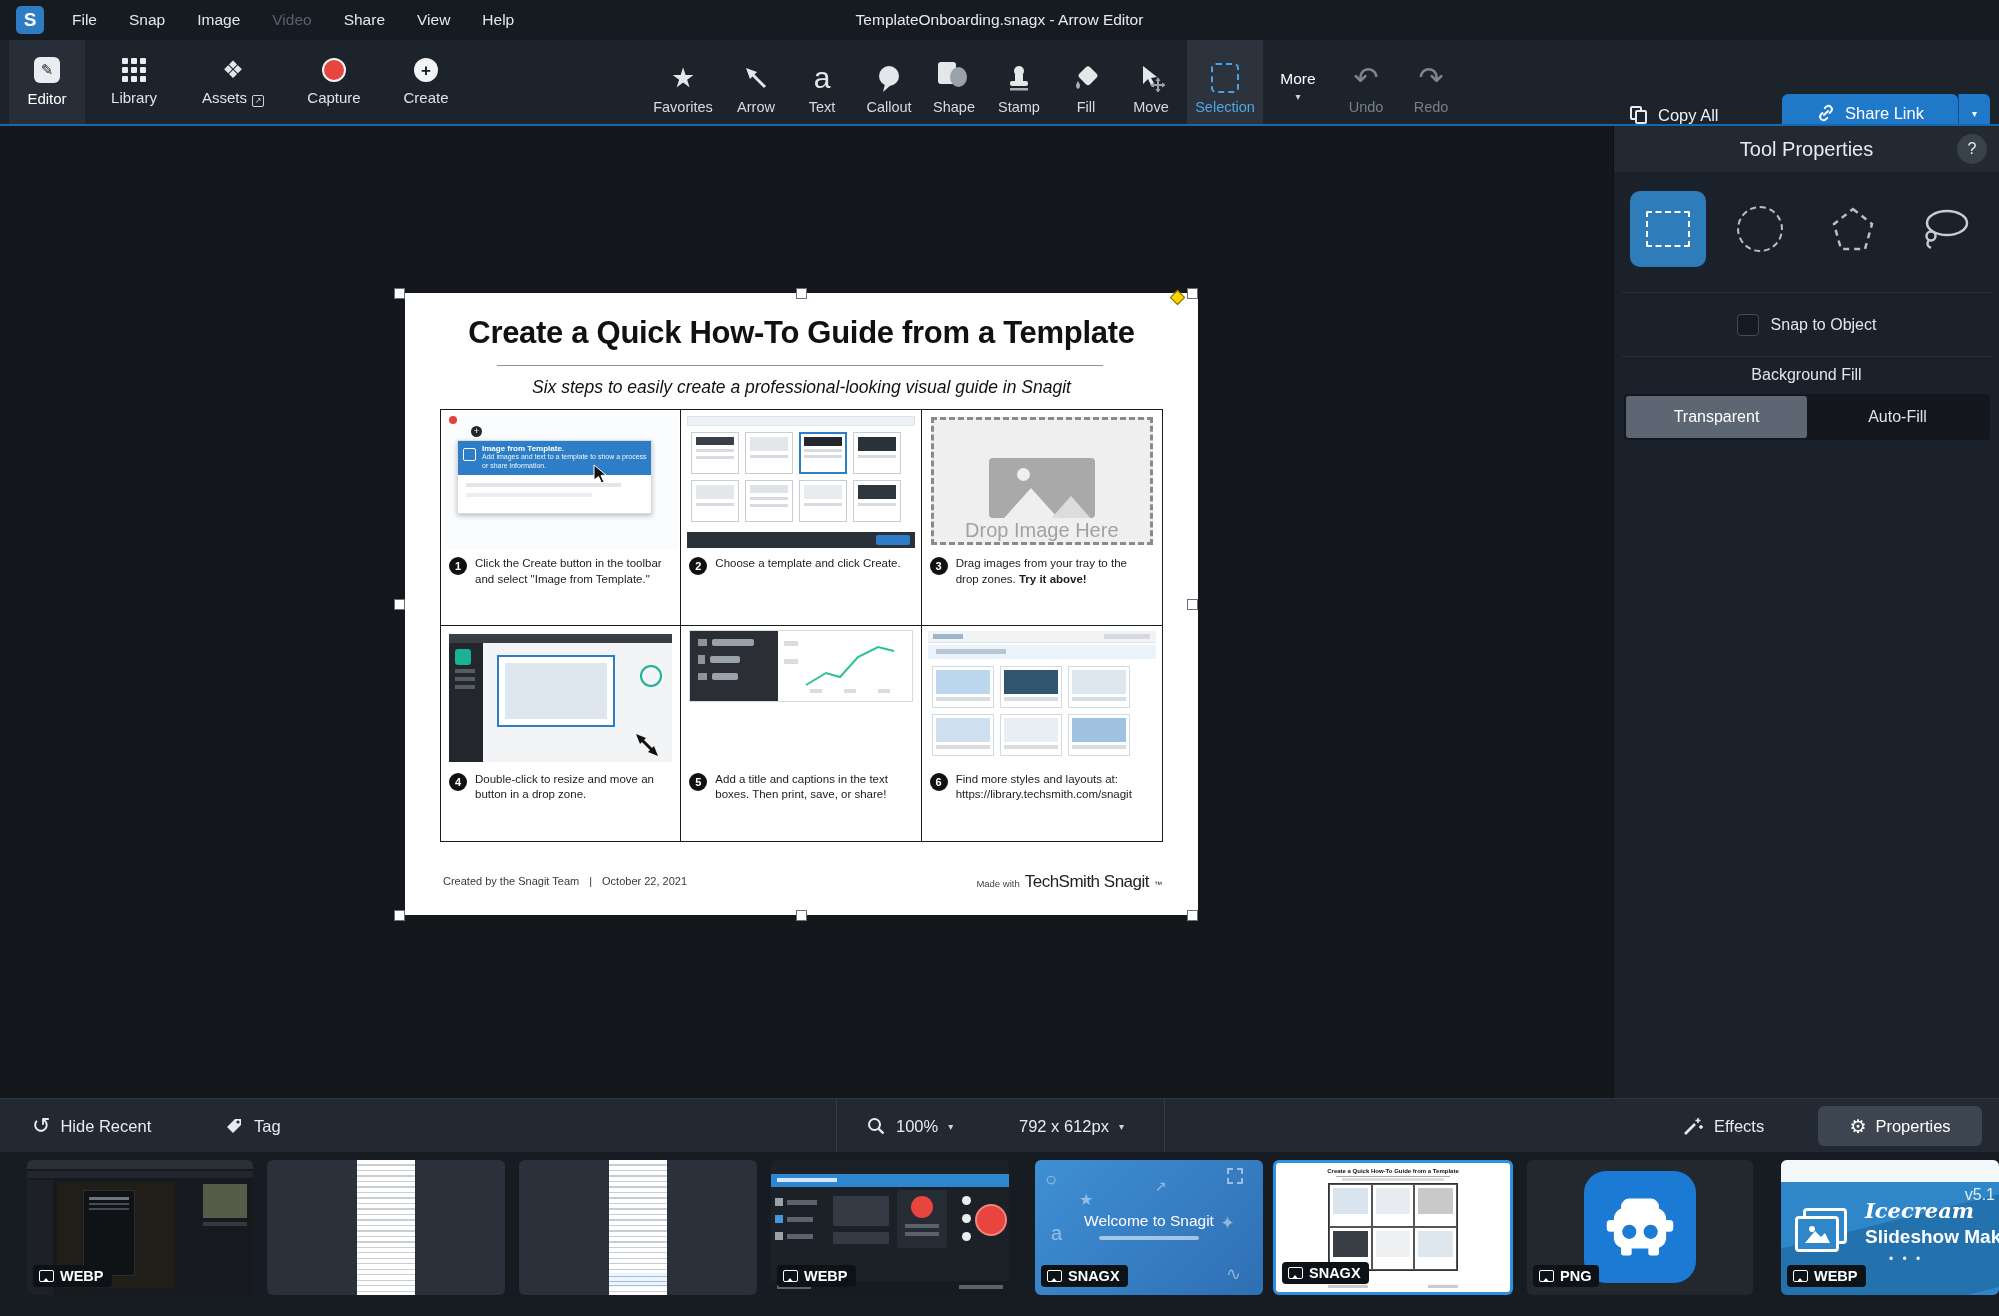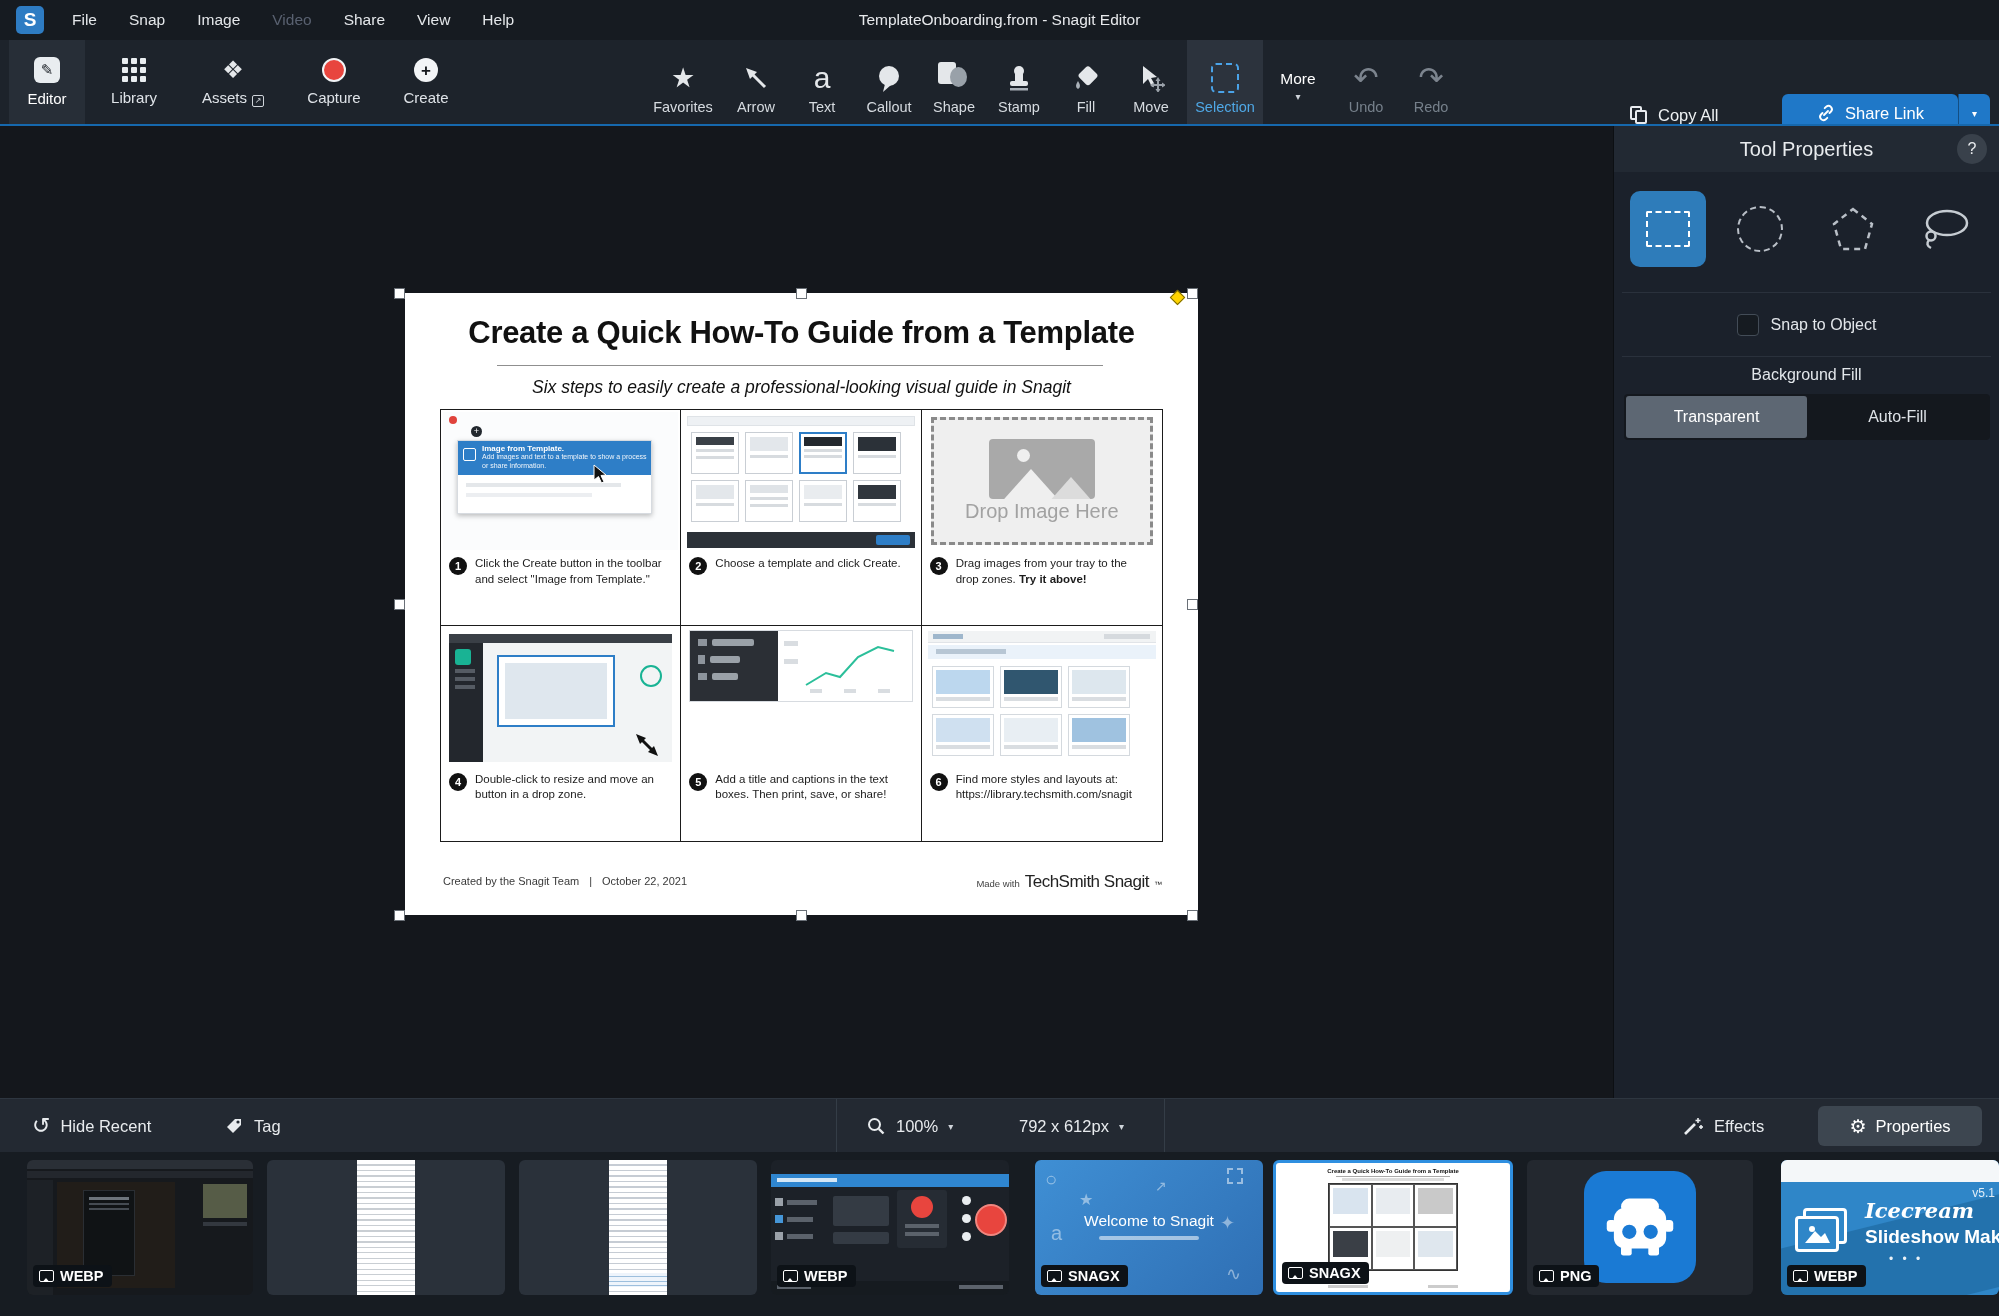--- a/index.html
+++ b/index.html
@@ -66,21 +66,21 @@
   .cap p{margin:0;font-size:11.5px;line-height:1.35;color:#1c1c1c;width:192px;}
   .doc-footer{position:absolute;left:0;top:582px;width:100%;}
   .df-left{position:absolute;left:38px;top:0;font-size:11px;color:#3a3a3a;display:flex;gap:10px;align-items:center;}
   .df-right{position:absolute;right:36px;top:-3px;display:flex;align-items:baseline;gap:5px;color:#222;}
   .df-right .madewith{font-size:9.5px;color:#444;}
   .df-right .brand{font-size:17px;letter-spacing:-.5px;font-weight:400;}
   .df-right .tm{font-size:8px;vertical-align:super;}
 
   
   .mock{position:absolute;}
-  .dropzone{position:absolute;left:7px;top:5px;right:7px;bottom:5px;background:#efefef;border:3px dashed #8a8a8a;display:flex;flex-direction:column;align-items:center;justify-content:center;gap:1px;}
+  .dropzone{position:absolute;left:7px;top:5px;right:7px;bottom:5px;background:#efefef;border:3px dashed #8a8a8a;display:flex;flex-direction:column;align-items:center;justify-content:flex-end;gap:1px;}
   .dz-img{width:106px;height:60px;background:#a9a9a9;border-radius:4px;position:relative;overflow:hidden;}
   .dz-img .sun{position:absolute;left:28px;top:10px;width:13px;height:13px;border-radius:50%;background:#efefef;}
   .dz-img .mtn{position:absolute;left:8px;bottom:-8px;width:0;height:0;border-left:34px solid transparent;border-right:34px solid transparent;border-bottom:38px solid #efefef;}
   .dz-img .mtn2{position:absolute;right:-6px;bottom:-12px;border-left:30px solid transparent;border-right:30px solid transparent;border-bottom:34px solid #dcdcdc;width:0;height:0;}
   .dz-text{font-size:20px;color:#a2a2a2;}
   .tb-box{position:absolute;left:6px;top:80px;right:6px;height:54px;background:#f7f8f8;border:1px solid #9aa0a6;}
   .tb-box .txt{position:absolute;left:7px;top:6px;font-size:12px;color:#111;}
   .tb-box .cursorbar{position:absolute;left:101px;top:5px;width:1px;height:15px;background:#111;}
   .chandle{position:absolute;width:9px;height:9px;border-radius:50%;background:#fff;border:1px solid #7d848b;z-index:3;}
   .lock{position:absolute;right:-4px;top:-8px;width:17px;height:17px;border-radius:50%;background:#fff;border:1px solid #7d848b;display:flex;align-items:center;justify-content:center;z-index:4;}
@@ -133,21 +133,21 @@
       </div>
     <div class="menus">
       <span class="menu-item">File</span>
       <span class="menu-item">Snap</span>
       <span class="menu-item">Image</span>
       <span class="menu-item disabled">Video</span>
       <span class="menu-item">Share</span>
       <span class="menu-item">View</span>
       <span class="menu-item">Help</span>
     </div>
-    <div class="win-title">TemplateOnboarding.from - Snagit Editor</div>
+    <div class="win-title">TemplateOnboarding.snagx - Arrow Editor</div>
     <div class="tb-right">
       
       
       
       
       
       
       
     </div>
   </div>
@@ -746,21 +746,21 @@
       <div style="position:absolute;left:-30px;top:60px;width:300px;height:90px;background:rgba(23,90,140,.45);transform:rotate(-14deg);"></div>
       <div style="position:absolute;left:14px;top:48px;width:58px;height:48px;">
         <div style="position:absolute;left:8px;top:0px;width:44px;height:36px;border:3px solid #fff;border-radius:4px;background:#2f86c8;"></div>
         <div style="position:absolute;left:0px;top:8px;width:44px;height:36px;border:3px solid #fff;border-radius:4px;background:#2f86c8;display:flex;align-items:center;justify-content:center;">
           <svg width="28" height="22">
               <circle cx="9" cy="6" r="3" fill="#fff"></circle>
               <polygon points="2,20 12,8 18,14 22,10 27,20" fill="#fff"></polygon>
             </svg>
         </div>
       </div>
-      <div style="position:absolute;right:4px;top:26px;font-size:12px;color:rgba(255,255,255,.85);">v5.1</div>
+      <div style="position:absolute;right:4px;top:26px;font-size:16px;color:rgba(255,255,255,.85);">v5.1</div>
       <div style="position:absolute;left:84px;top:38px;color:#fff;font-family:'DejaVu Serif',serif;font-style:italic;font-weight:bold;font-size:21px;">Icecream</div>
       <div style="position:absolute;left:84px;top:66px;color:#fff;font-weight:bold;font-size:19px;white-space:nowrap;">Slideshow Make</div>
       <div style="position:absolute;left:108px;top:92px;color:rgba(255,255,255,.9);font-size:12px;letter-spacing:3px;">• • •</div>
       <div class="badge">
           <span class="img-ic"></span>
           <span>WEBP</span>
         </div>
     </div>
 
   </div>

